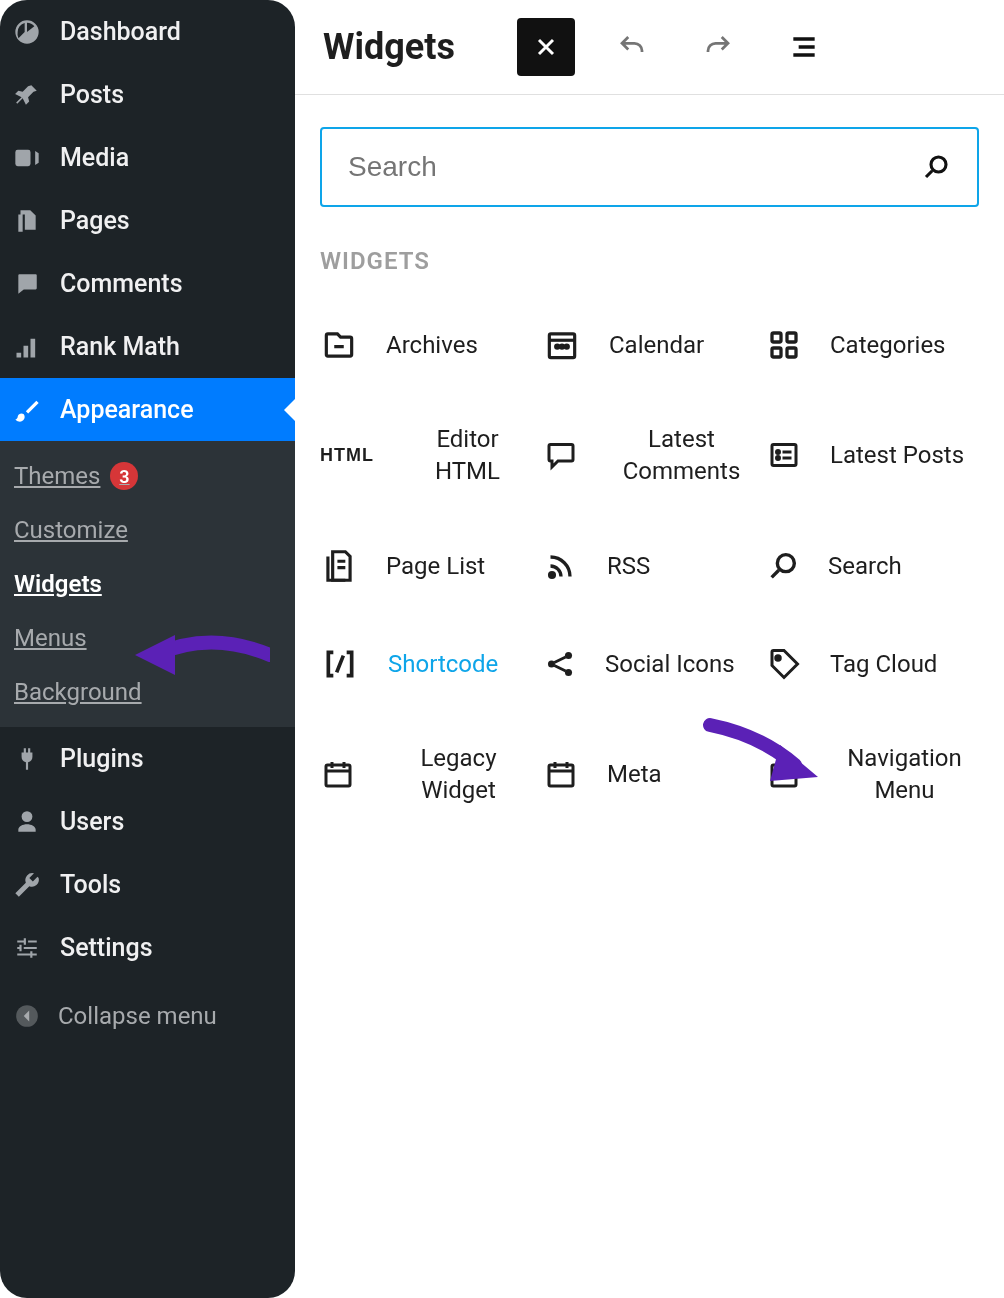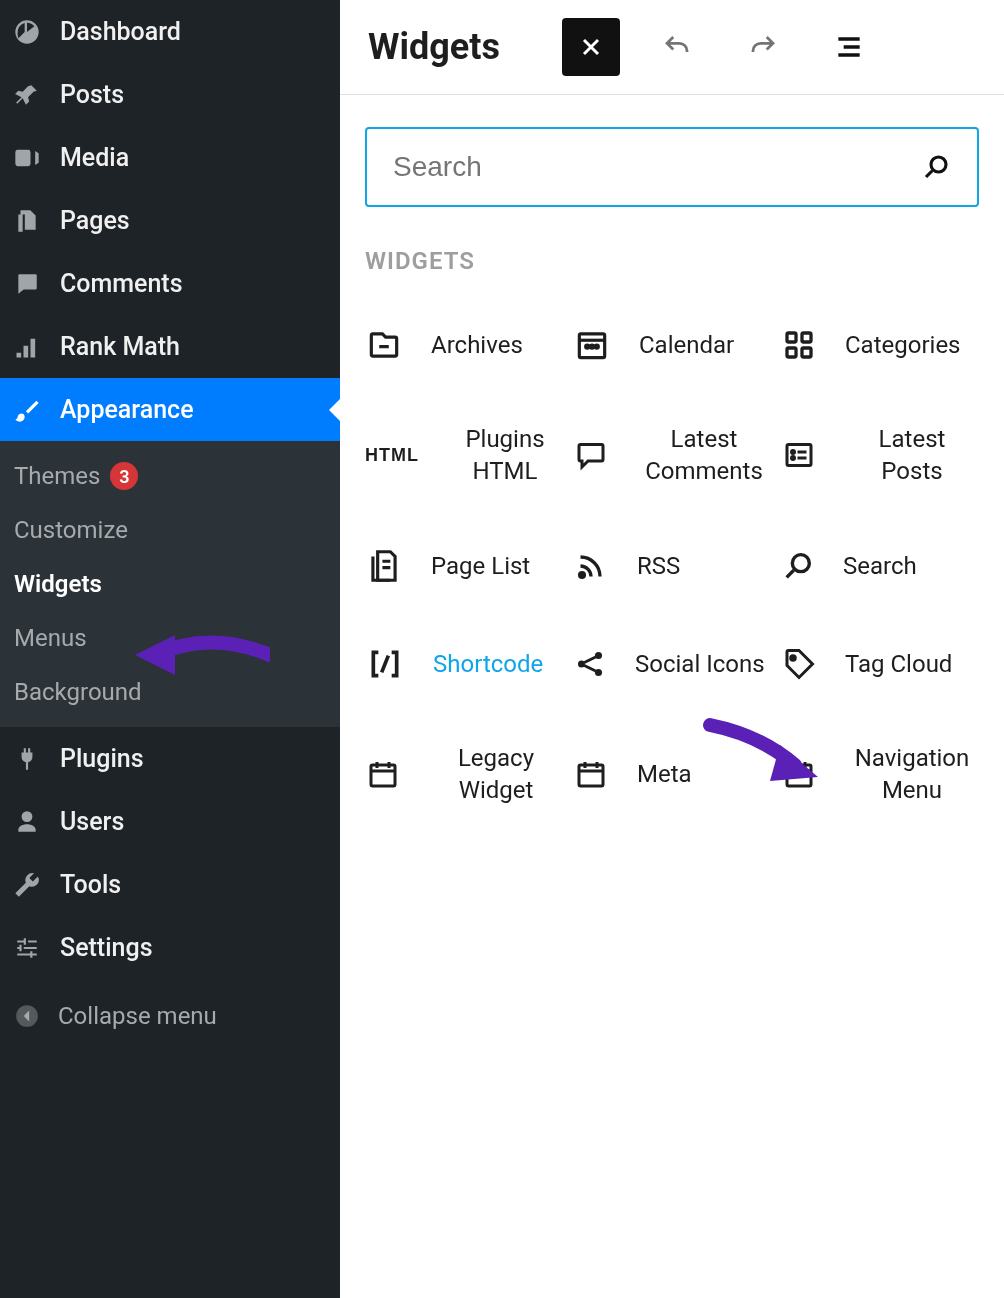--- a/index.html
+++ b/index.html
@@ -7,26 +7,27 @@
     font-family: -apple-system, BlinkMacSystemFont, "Segoe UI", Roboto, sans-serif;
     display: flex;
     width: 1004px;
     height: 1298px;
     overflow: hidden;
     background: #fff;
   }
 
   
   .sidebar {
-    width: 340px;
+    width: 295px;
     background: #1d2327;
     color: #fff;
     display: flex;
     flex-direction: column;
     flex-shrink: 0;
+    border-radius: 27px;
   }
   .nav-item {
     display: flex;
     align-items: center;
     gap: 18px;
     padding: 17px 10px 17px 12px;
     font-size: 25px;
     font-weight: 500;
     color: #f0f0f1;
     cursor: pointer;
@@ -61,20 +62,21 @@
   }
   .sub-item {
     padding: 13px 14px;
     font-size: 24px;
     color: #a7aaad;
     cursor: pointer;
     display: flex;
     align-items: center;
     gap: 10px;
     position: relative;
+    text-decoration: underline;
   }
   .sub-item.current {
     color: #fff;
     font-weight: 600;
   }
   .badge {
     background: #d63638;
     color: #fff;
     border-radius: 50%;
     min-width: 28px;
@@ -412,21 +414,21 @@
               <rect x="14" y="4" width="6" height="6" rx="1"></rect>
               <rect x="4" y="14" width="6" height="6" rx="1"></rect>
               <rect x="14" y="14" width="6" height="6" rx="1"></rect>
             </svg>
         </span>
         <span class="blk-label">Categories</span>
       </div>
 
       <div class="block">
         <span class="blk-icon html-badge">HTML</span>
-        <span class="blk-label">Plugins HTML</span>
+        <span class="blk-label">Editor HTML</span>
       </div>
 
       <div class="block">
         <span class="blk-icon">
           <svg width="36" height="36" viewBox="0 0 24 24" stroke="currentColor" stroke-width="2" fill="none">
               <path d="M5 5h14a1 1 0 0 1 1 1v9a1 1 0 0 1-1 1H10l-4 4v-4H5a1 1 0 0 1-1-1V6a1 1 0 0 1 1-1z"></path>
             </svg>
         </span>
         <span class="blk-label">Latest Comments</span>
       </div>

